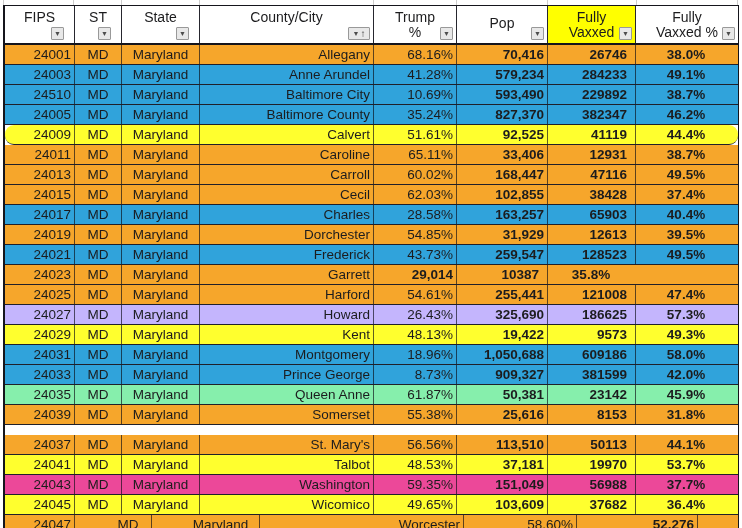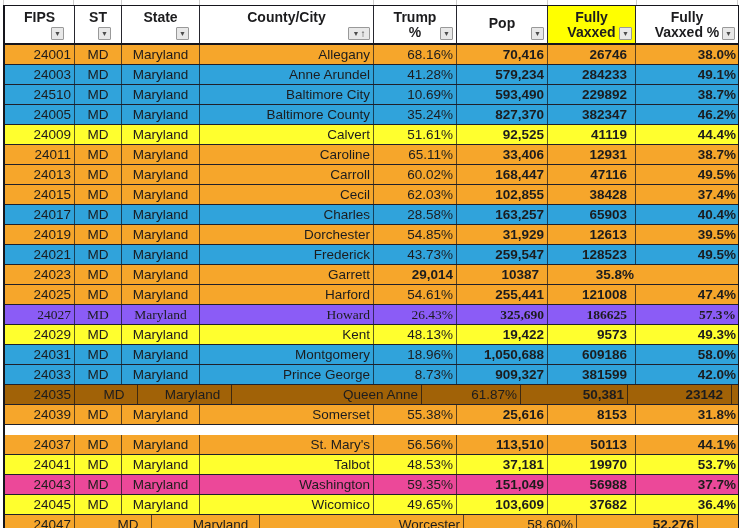--- a/index.html
+++ b/index.html
@@ -27,21 +27,21 @@
   
   .hrow{height:37px;border-bottom:2px solid #15151c;background:#ffffff;}
   .hc{
     position:relative;box-sizing:border-box;
     border-right:1px solid #26262e;
     padding-top:4px;
     text-align:center;
   }
   .hc:last-child{border-right:none;}
   .hlabel{
-    font-weight:bold;font-size:14px;line-height:15px;
+    font-weight:normal;font-size:14px;line-height:15px;
     white-space:pre-line;
   }
   .fbtn{
     position:absolute;bottom:3px;right:3px;
     width:13px;height:13px;box-sizing:border-box;
     background:#e8e8e8;border:1px solid #999999;border-radius:1px;
     display:flex;align-items:center;justify-content:center;
     cursor:pointer;
   }
   .fbtn .ficon{font-size:7px;line-height:7px;color:#4d4d4d;}
@@ -50,21 +50,21 @@
   .hc.inset .fbtn{right:10px;}
   
   .drow{height:20px;border-bottom:1px solid #20202a;box-sizing:border-box;}
   .drow:last-child{border-bottom:none;gap:30px;}
   .dc{
     box-sizing:border-box;
     border-right:1px solid rgba(10,10,20,0.65);
     font-size:13.5px;line-height:19px;
     overflow:hidden;white-space:nowrap;
   }
-  .dc:last-child{border-right:none;}
+  .dc:last-child{border-right:none;text-align:center;}
   .a-r{text-align:right;padding-right:3px;}
   .a-c{text-align:center;}
   .bold{font-weight:bold;}
   .pad-r{padding-right:8px;}
   .pct-r{padding-right:2px;}
 </style>
 </head>
 <body>
 
 <div class="tick top" style="left:3px"></div>
@@ -177,21 +177,21 @@
       <div class="grid-row drow" style="background: rgb(48, 163, 219);">
     <div class="dc a-r">24005</div>
     <div class="dc a-c">MD</div>
     <div class="dc a-c">Maryland</div>
     <div class="dc a-r">Baltimore County</div>
     <div class="dc a-r">35.24%</div>
     <div class="dc a-r bold">827,370</div>
     <div class="dc a-r bold pad-r">382347</div>
     <div class="dc a-r bold pct-r">46.2%</div>
   </div>
-      <div class="grid-row drow" style="background: rgb(255, 255, 46);">
+      <div class="grid-row drow" style="background: rgb(255, 255, 46); border-radius: 9px;">
     <div class="dc a-r">24009</div>
     <div class="dc a-c">MD</div>
     <div class="dc a-c">Maryland</div>
     <div class="dc a-r">Calvert</div>
     <div class="dc a-r">51.61%</div>
     <div class="dc a-r bold">92,525</div>
     <div class="dc a-r bold pad-r">41119</div>
     <div class="dc a-r bold pct-r">44.4%</div>
   </div>
       <div class="grid-row drow" style="background: rgb(246, 166, 43);">
@@ -266,21 +266,21 @@
       <div class="grid-row drow" style="background: rgb(246, 166, 43);">
     <div class="dc a-r">24025</div>
     <div class="dc a-c">MD</div>
     <div class="dc a-c">Maryland</div>
     <div class="dc a-r">Harford</div>
     <div class="dc a-r">54.61%</div>
     <div class="dc a-r bold">255,441</div>
     <div class="dc a-r bold pad-r">121008</div>
     <div class="dc a-r bold pct-r">47.4%</div>
   </div>
-      <div class="grid-row drow" style="background: #8b5cf6; font-family: Liberation Serif, serif;">
+      <div class="grid-row drow" style="background: #c4b5fd;">
     <div class="dc a-r">24027</div>
     <div class="dc a-c">MD</div>
     <div class="dc a-c">Maryland</div>
     <div class="dc a-r">Howard</div>
     <div class="dc a-r">26.43%</div>
     <div class="dc a-r bold">325,690</div>
     <div class="dc a-r bold pad-r">186625</div>
     <div class="dc a-r bold pct-r">57.3%</div>
   </div>
       <div class="grid-row drow" style="background: rgb(255, 255, 46);">
@@ -306,21 +306,21 @@
       <div class="grid-row drow" style="background: rgb(48, 163, 219);">
     <div class="dc a-r">24033</div>
     <div class="dc a-c">MD</div>
     <div class="dc a-c">Maryland</div>
     <div class="dc a-r">Prince George</div>
     <div class="dc a-r">8.73%</div>
     <div class="dc a-r bold">909,327</div>
     <div class="dc a-r bold pad-r">381599</div>
     <div class="dc a-r bold pct-r">42.0%</div>
   </div>
-      <div class="grid-row drow" style="background: #a16207; gap: 16px;">
+      <div class="grid-row drow" style="background: #86efac;">
     <div class="dc a-r">24035</div>
     <div class="dc a-c">MD</div>
     <div class="dc a-c">Maryland</div>
     <div class="dc a-r">Queen Anne</div>
     <div class="dc a-r">61.87%</div>
     <div class="dc a-r bold">50,381</div>
     <div class="dc a-r bold pad-r">23142</div>
     <div class="dc a-r bold pct-r">45.9%</div>
   </div>
       <div class="grid-row drow" style="background: rgb(246, 166, 43);">

